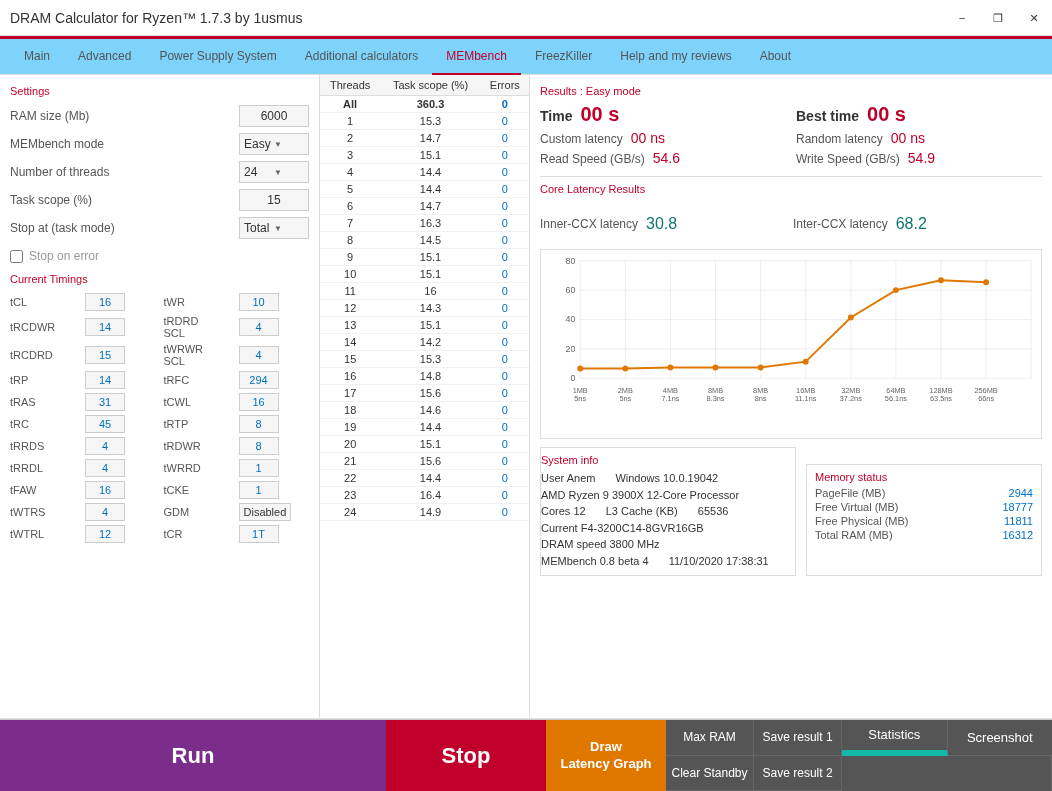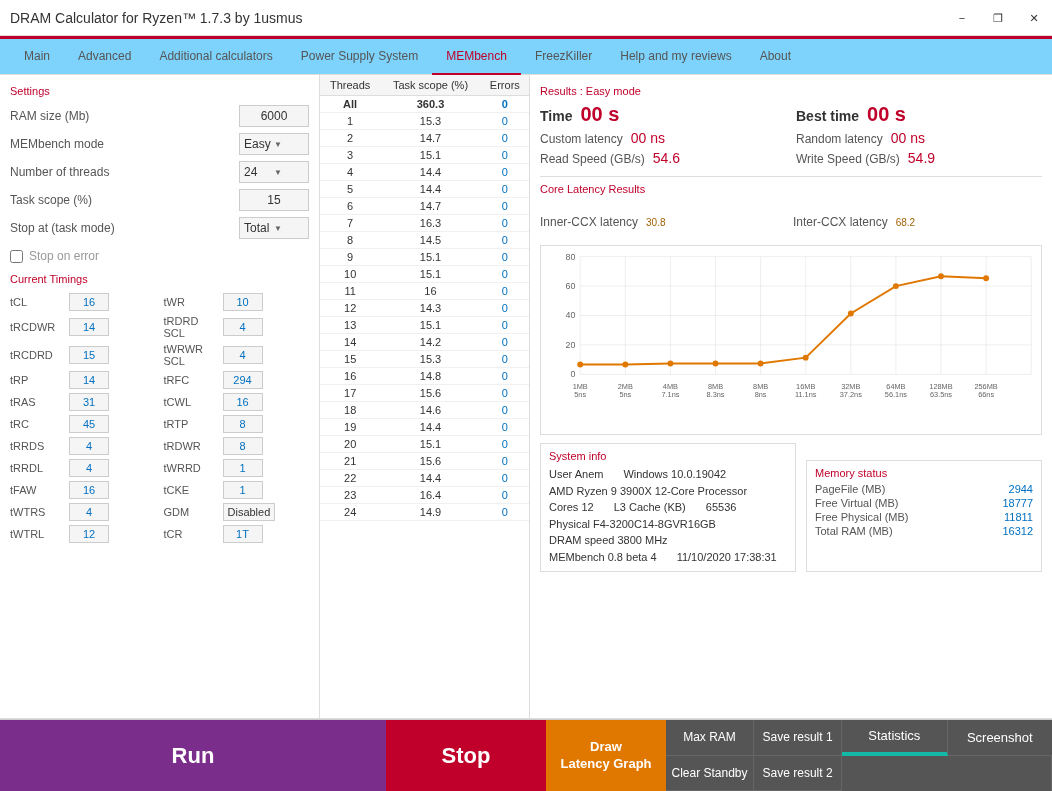--- a/index.html
+++ b/index.html
@@ -132,21 +132,21 @@
       margin-bottom: 8px;
     }
     .timings-grid {
       display: grid;
       grid-template-columns: 1fr 1fr;
       gap: 4px 8px;
     }
     .timing-row {
       display: flex;
       align-items: center;
-      gap: 4px;
+      gap: 20px;
     }
     .timing-name {
       font-size: 11px;
       color: #555;
       width: 55px;
     }
     .timing-val {
       background: #f5f5f5;
       border: 1px solid #ccc;
       padding: 2px 6px;
@@ -230,40 +230,40 @@
       grid-template-columns: 1fr 1fr;
       gap: 4px;
       margin-bottom: 16px;
     }
     .cl-item {
       display: flex;
       align-items: center;
       gap: 8px;
     }
     .cl-label { font-size: 12px; color: #555; }
-    .cl-val { font-size: 10px; color: #a16207; }
+    .cl-val { font-size: 16px; color: #0f766e; }
     
     
     .chart-container {
       height: 190px;
       border: 1px solid #ddd;
       position: relative;
       background: white;
       margin-bottom: 8px;
     }
     
     
     .info-row {
       display: flex;
       gap: 10px;
     }
     .system-info {
       flex: 1;
       border: 1px solid #ddd;
-      padding: 6px 8px;
+      padding: 6px 0;
     }
     .memory-status {
       width: 236px;
       border: 1px solid #ddd;
       padding: 6px 8px;
       margin-top: 17px;
     }
     .info-section-label {
       color: #c0002a;
       font-size: 11px;
@@ -385,22 +385,22 @@
     <button class="title-btn">❐</button>
     <button class="title-btn close">✕</button>
   </div>
 </div>
 
 <div class="accent-line"></div>
 
 <div class="nav-bar">
   <div class="nav-item">Main</div>
   <div class="nav-item">Advanced</div>
+  <div class="nav-item">Power Supply System</div>
   <div class="nav-item">Additional calculators</div>
-  <div class="nav-item">Power Supply System</div>
   <div class="nav-item active">MEMbench</div>
   <div class="nav-item">FreezKiller</div>
   <div class="nav-item">Help and my reviews</div>
   <div class="nav-item">About</div>
 </div>
 
 <div class="main-content">
 
   <div class="left-panel">
     <div class="section-label">Settings</div>
@@ -794,21 +794,21 @@
           <div style="display:flex; gap:20px;">
             <span>User Anem</span>
             <span>Windows 10.0.19042</span>
           </div>
           <div>AMD Ryzen 9 3900X 12-Core Processor</div>
           <div style="display:flex; gap:20px;">
             <span>Cores 12</span>
             <span>L3 Cache (KB)</span>
             <span>65536</span>
           </div>
-          <div>Physical F4-3200C14-8GVR16GB</div>
+          <div>Current F4-3200C14-8GVR16GB</div>
           <div>DRAM speed 3800 MHz</div>
           <div style="display:flex; gap:20px;align-items:flex-end;">
             <span>MEMbench 0.8 beta 4</span>
             <span>11/10/2020 17:38:31</span>
           </div>
         </div>
       </div>
       <div class="memory-status">
         <div class="info-section-label">Memory status</div>
         <div class="mem-grid">
@@ -827,21 +827,21 @@
 </div>
 
 <div class="bottom-toolbar">
   <button class="btn-run">Run</button>
   <button class="btn-stop">Stop</button>
   <button class="btn-draw">Draw<br>Latency Graph</button>
   <div class="btn-group-right">
     <div class="btn-row">
       <button class="btn-dark">Max RAM</button>
       <button class="btn-dark">Save result 1</button>
-      <button class="btn-statistics" style="border-bottom:4px solid #14b8a6;">Statistics</button>
+      <button class="btn-statistics" style="border-bottom:6px solid #14b8a6;">Statistics</button>
       <button class="btn-screenshot" style="border-bottom:1px solid #666;">Screenshot</button>
     </div>
     <div class="btn-row">
       <button class="btn-dark">Clear Standby</button>
       <button class="btn-dark">Save result 2</button>
       <div style="flex:2.4; background:#555; border-right:1px solid #666;"></div>
     </div>
   </div>
 </div>
 

